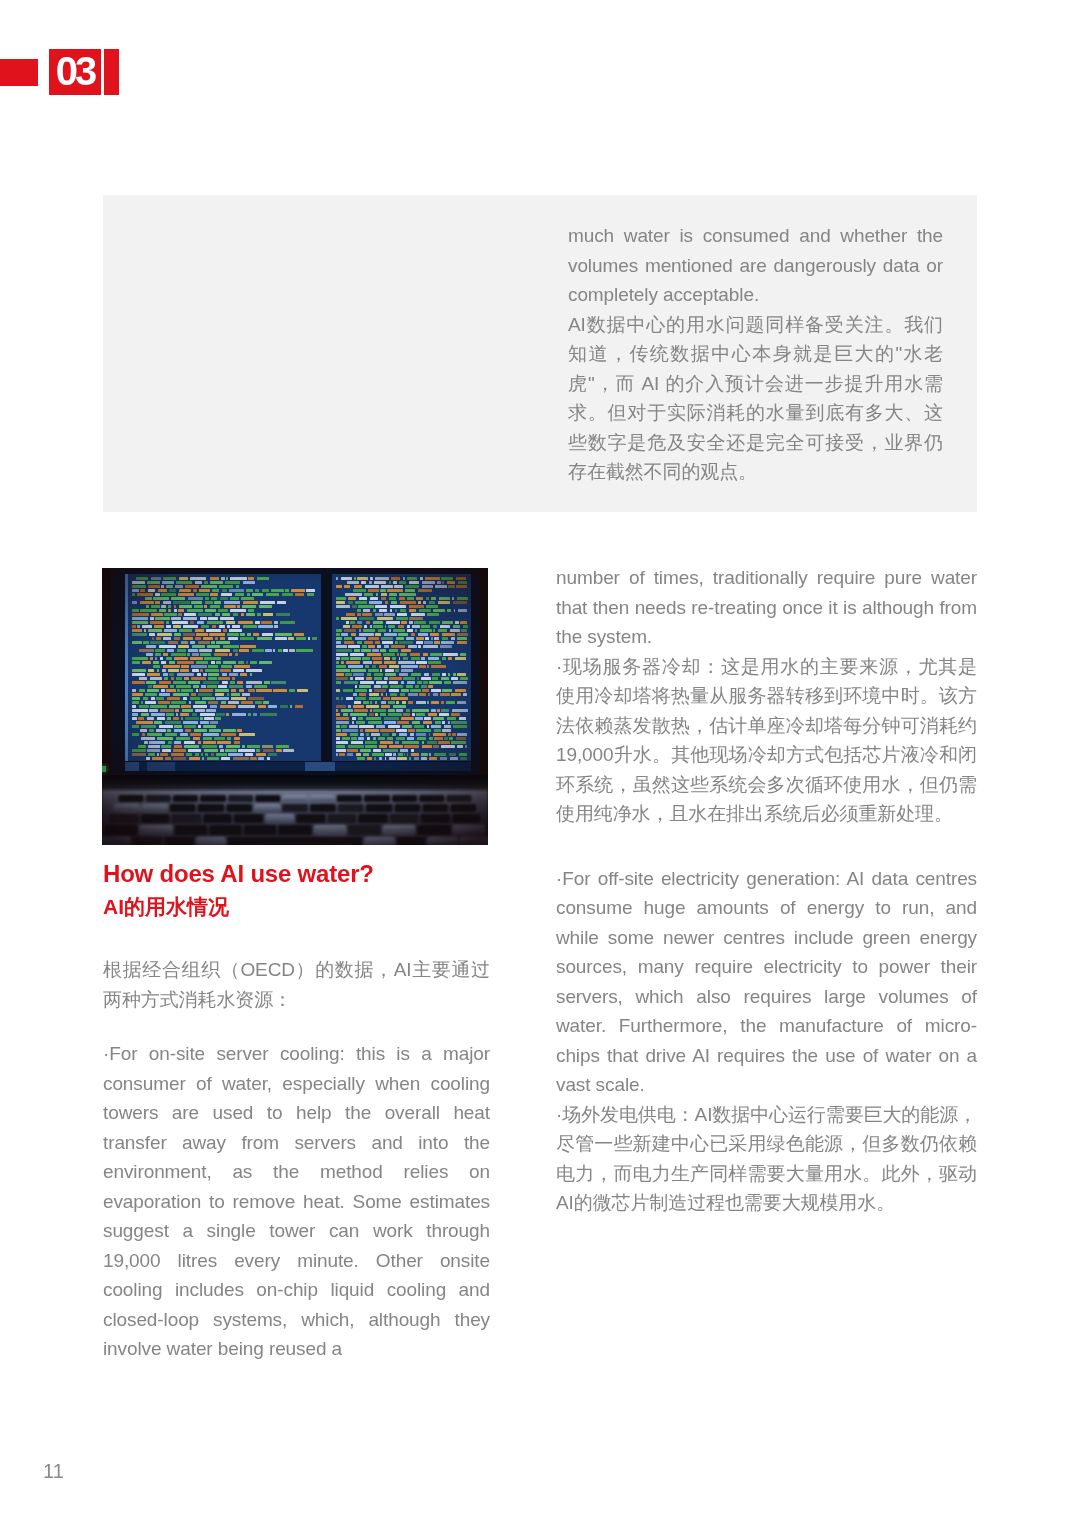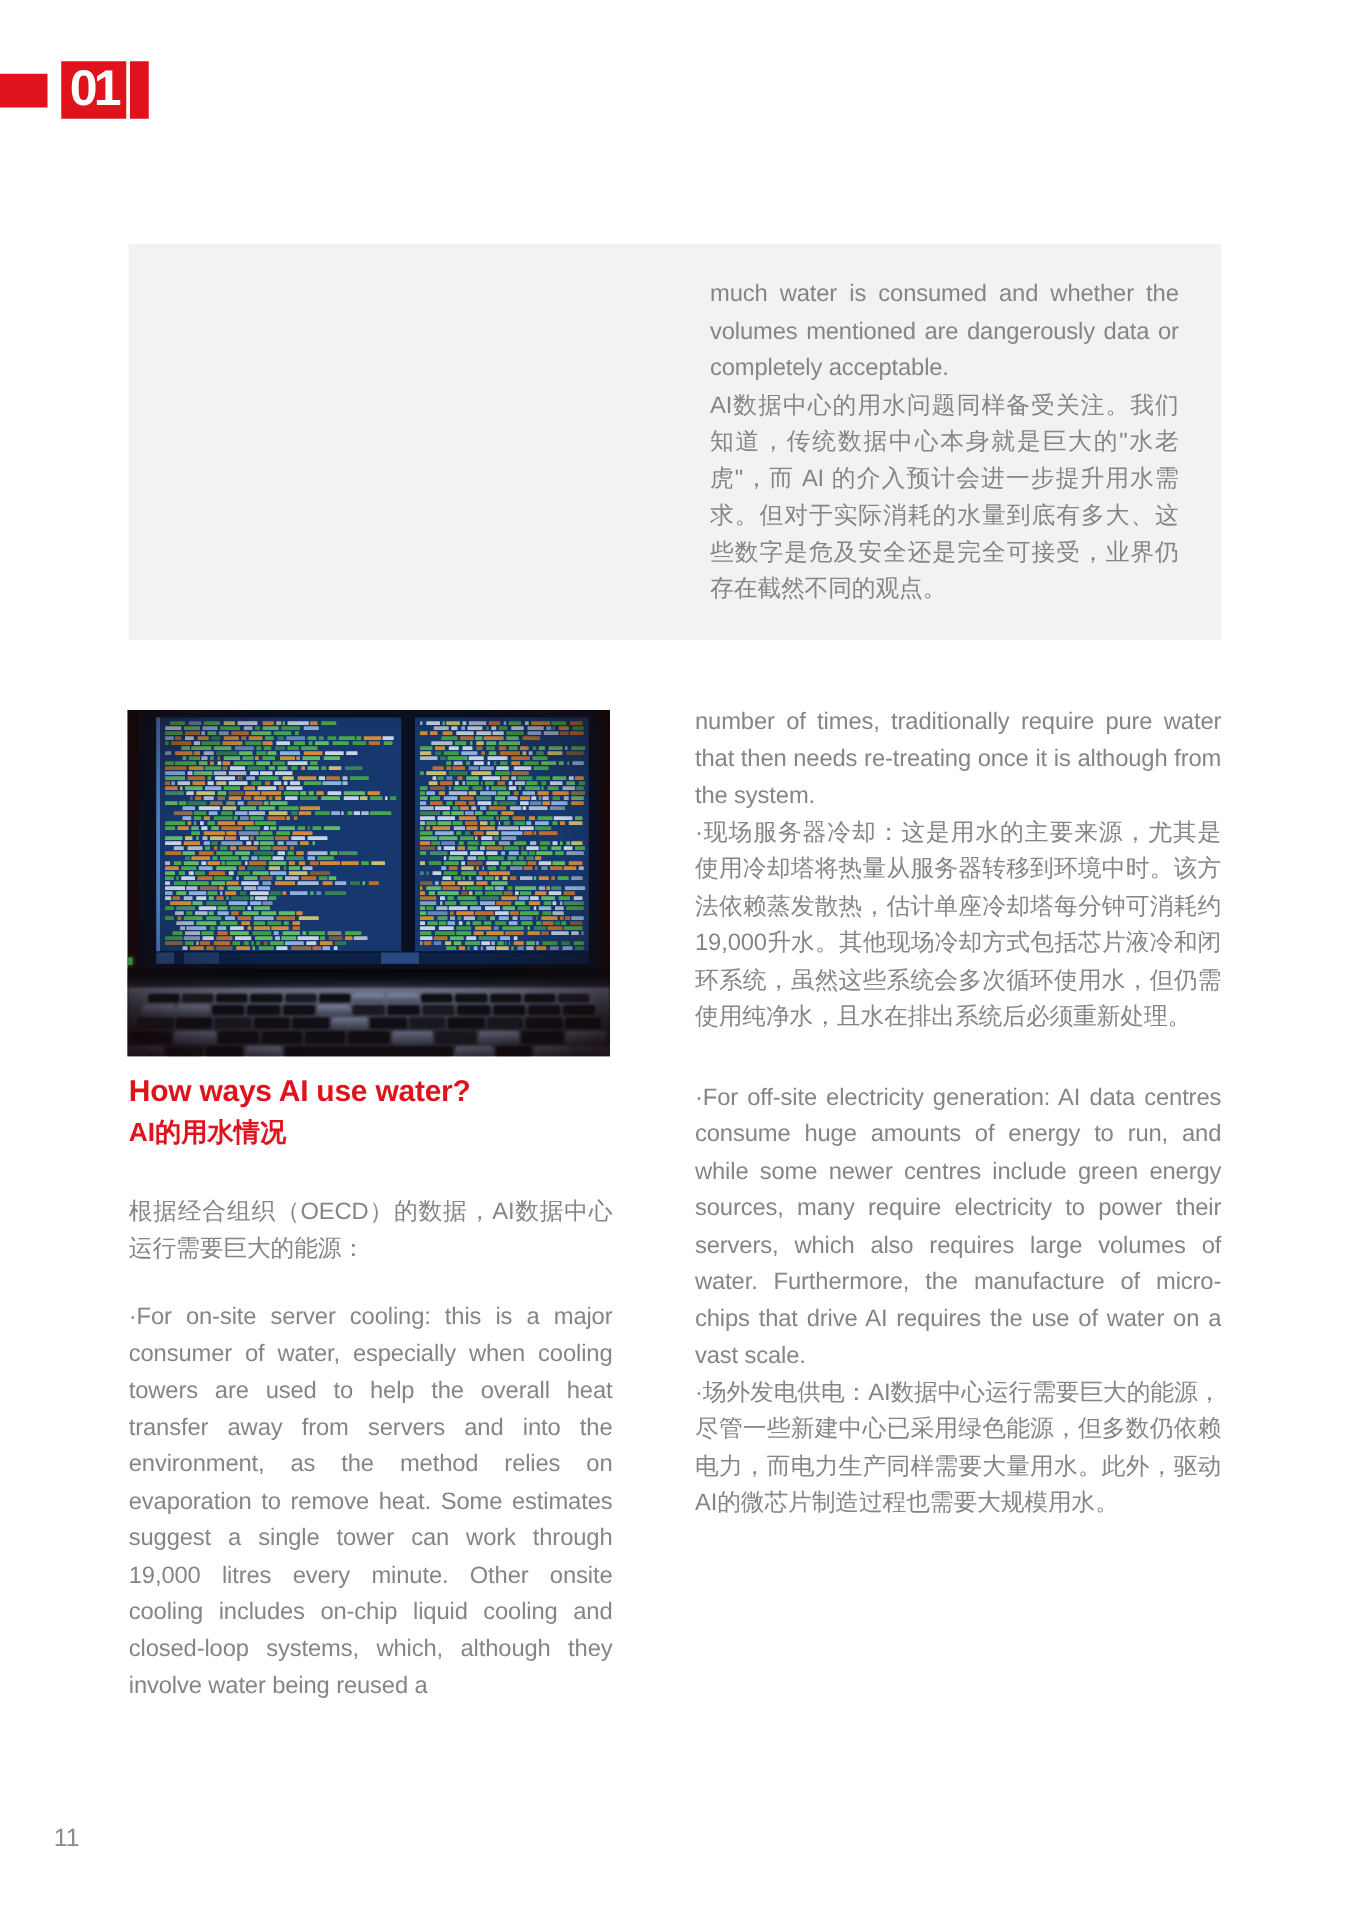--- a/index.html
+++ b/index.html
@@ -68,21 +68,21 @@
   .pagenum{position:absolute;left:43px;top:1460px;font-size:20px;color:#8a8a8a;}
 </style>
 </head>
 <body>
 
 <div class="page">
 
   <header class="masthead">
     <div class="badge">
       <span class="badge-band"></span>
-      <span class="badge-num">01</span>
+      <span class="badge-num">03</span>
       <span class="badge-block"></span>
     </div>
   </header>
 
   <section class="graybox">
     <div class="gb-col">
     </div>
     <div class="gb-col">
       <p class="en">much water is consumed and whether the volumes mentioned are dangerously data or completely acceptable.</p>
       <p class="zh">AI数据中心的用水问题同样备受关注。我们知道，传统数据中心本身就是巨大的"水老虎"，而 AI 的介入预计会进一步提升用水需求。但对于实际消耗的水量到底有多大、这些数字是危及安全还是完全可接受，业界仍存在截然不同的观点。</p>
@@ -1397,24 +1397,24 @@
           <span></span>
           <span style="background: linear-gradient(rgb(138, 150, 178), rgb(74, 83, 104)); box-shadow: rgba(140, 160, 200, 0.6) 0px 0px 3px;"></span>
           <span style="background: linear-gradient(rgb(138, 150, 178), rgb(74, 83, 104)); box-shadow: rgba(140, 160, 200, 0.6) 0px 0px 3px;"></span>
         </div>
       </div>
     <div class="ph-led"></div>
     <div class="ph-vignette"></div>
   </figure>
 
   <section class="col-left">
-    <h2 class="h-en">How ways AI use water?</h2>
+    <h2 class="h-en">How does AI use water?</h2>
     <h3 class="h-zh">AI的用水情况</h3>
     <div class="pgroup1">
-      <p class="zh">根据经合组织（OECD）的数据，AI数据中心运行需要巨大的能源：</p>
+      <p class="zh">根据经合组织（OECD）的数据，AI主要通过两种方式消耗水资源：</p>
     </div>
     <div class="pgroup2">
       <p class="en">·For on-site server cooling: this is a major consumer of water, especially when cooling towers are used to help the overall heat transfer away from servers and into the environment, as the method relies on evaporation to remove heat. Some estimates suggest a single tower can work through 19,000 litres every minute. Other onsite cooling includes on-chip liquid cooling and closed-loop systems, which, although they involve water being reused a</p>
     </div>
   </section>
 
   <section class="col-right">
     <div class="pgroup1">
       <p class="en">number of times, traditionally require pure water that then needs re-treating once it is although from the system.</p>
       <p class="zh">·现场服务器冷却：这是用水的主要来源，尤其是使用冷却塔将热量从服务器转移到环境中时。该方法依赖蒸发散热，估计单座冷却塔每分钟可消耗约19,000升水。其他现场冷却方式包括芯片液冷和闭环系统，虽然这些系统会多次循环使用水，但仍需使用纯净水，且水在排出系统后必须重新处理。</p>

